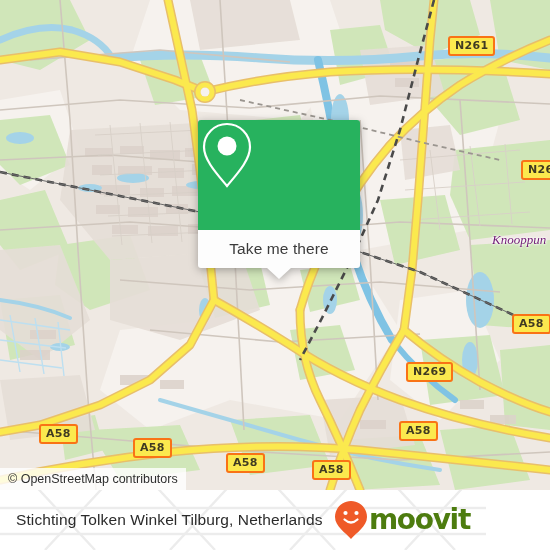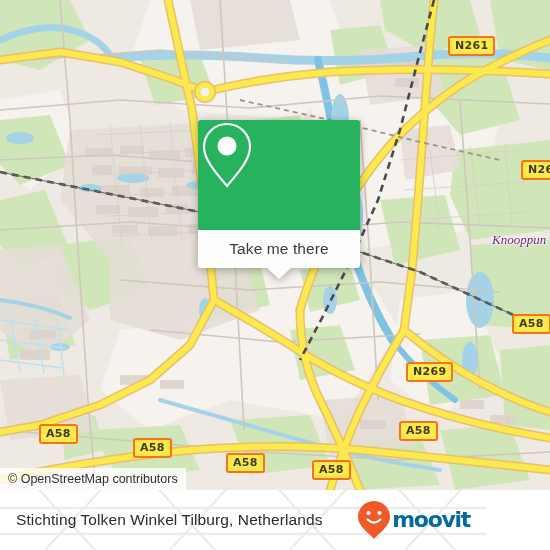--- a/index.html
+++ b/index.html
@@ -36,22 +36,22 @@
        white-space:nowrap;}
 
   
   #footer{position:absolute;left:0;top:490px;width:486px;height:60px;background:#fff;
           overflow:hidden;}
   #footer-lines{position:absolute;left:0;top:0;opacity:.85;}
   #footer-title{position:absolute;left:16px;top:50%;transform:translateY(-50%);
                 font-size:15.5px;color:#2b2b2b;white-space:nowrap;letter-spacing:.1px;}
   #logo{position:absolute;right:16px;top:50%;transform:translateY(-50%);
         display:flex;align-items:center;gap:1px;}
-  #logo-word{font-family:"DejaVu Sans",sans-serif;font-weight:bold;font-size:22px;
-             color:#0369a1;letter-spacing:-1.3px;line-height:30px;}
+  #logo-word{font-family:"DejaVu Sans",sans-serif;font-weight:bold;font-size:28px;
+             color:#4d7c0f;letter-spacing:-1.3px;line-height:30px;}
 </style>
 </head>
 <body>
 
 <div id="app">
 
   <div id="map">
     <svg width="550" height="490" viewBox="0 0 550 490">
       <defs>
         <pattern id="railpat" width="10" height="4" patternUnits="userSpaceOnUse">

